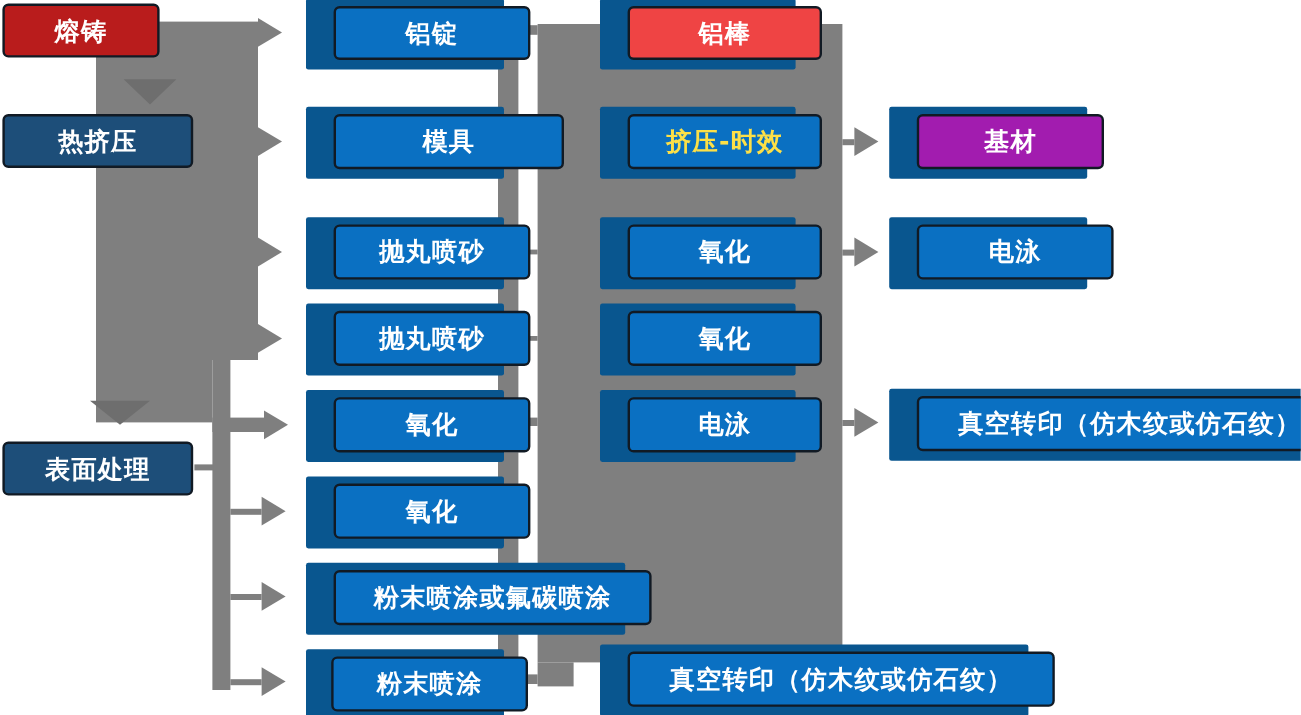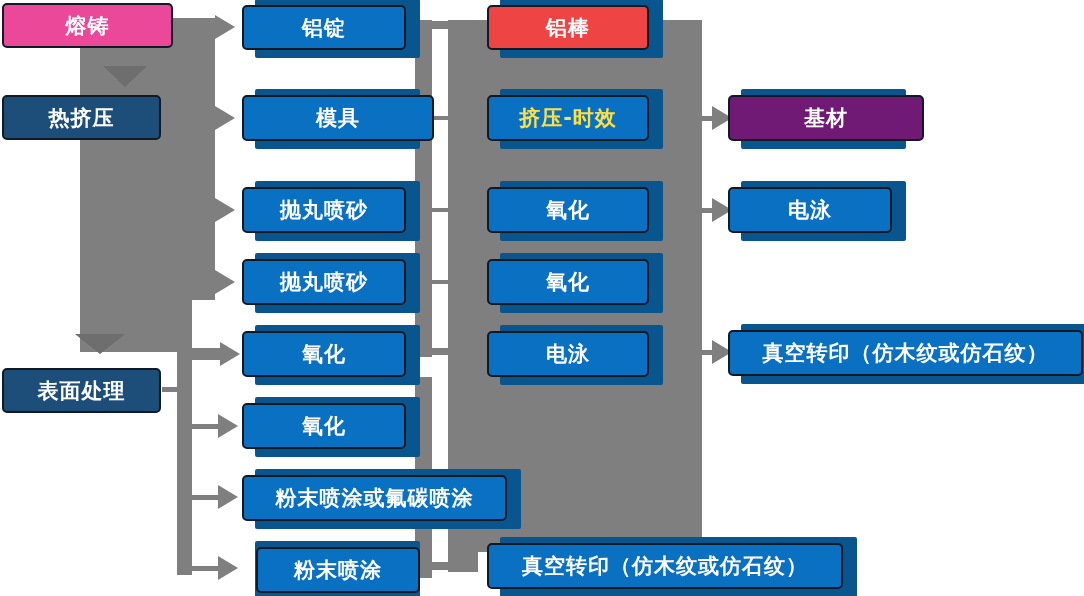--- a/index.html
+++ b/index.html
@@ -16,21 +16,21 @@
     position:absolute;
     display:flex;align-items:center;justify-content:center;
     color:#ffffff;
     font-size:21px;font-weight:bold;
     letter-spacing:1px;
     border:2px solid #111a24;
     border-radius:5px;
     box-sizing:border-box;
     white-space:nowrap;
   }
-  .node.blue{background:#0a70c2;}
+  .node.blue{background:#0a70c2;margin-left:36px;}
   .node.dark{background:#1d4e79;}
   .shadow{position:absolute;background:#09568f;border-radius:2px;}
 </style>
 </head>
 <body>
 
 <div id="canvas">
   <div id="connectors">
       <div class="conn" style="left: 80px; top: 18px; width: 135px; height: 282px; background: rgb(127, 127, 127);"></div>
       <div class="conn" style="left: 80px; top: 300px; width: 97px; height: 52px; background: rgb(127, 127, 127);"></div>
@@ -68,51 +68,51 @@
       <div class="tri" style="left: 218px; top: 414px; border-top: 12px solid transparent; border-bottom: 12px solid transparent; border-left: 20px solid rgb(127, 127, 127);"></div>
       <div class="tri" style="left: 218px; top: 485px; border-top: 12px solid transparent; border-bottom: 12px solid transparent; border-left: 20px solid rgb(127, 127, 127);"></div>
       <div class="tri" style="left: 218px; top: 556px; border-top: 12px solid transparent; border-bottom: 12px solid transparent; border-left: 20px solid rgb(127, 127, 127);"></div>
       <div class="tri" style="left: 712px; top: 106px; border-top: 12px solid transparent; border-bottom: 12px solid transparent; border-left: 20px solid rgb(127, 127, 127);"></div>
       <div class="tri" style="left: 712px; top: 198px; border-top: 12px solid transparent; border-bottom: 12px solid transparent; border-left: 20px solid rgb(127, 127, 127);"></div>
       <div class="tri" style="left: 712px; top: 340px; border-top: 12px solid transparent; border-bottom: 12px solid transparent; border-left: 20px solid rgb(127, 127, 127);"></div>
       <div class="tri" style="left: 103px; top: 66px; border-left: 22px solid transparent; border-right: 22px solid transparent; border-top: 21px solid rgb(110, 110, 110);"></div>
       <div class="tri" style="left: 75px; top: 334px; border-left: 25px solid transparent; border-right: 25px solid transparent; border-top: 20px solid rgb(110, 110, 110);"></div>
     </div>
   <div id="nodes">
-      <div class="node dark" style="left: 2px; top: 3px; width: 171px; height: 45px; background: #ec4899; color: rgb(255, 255, 255); border-color: rgb(17, 26, 36);">熔铸</div>
+      <div class="node dark" style="left: 2px; top: 3px; width: 131px; height: 45px; background: #b91c1c; color: rgb(255, 255, 255); border-color: rgb(17, 26, 36);">熔铸</div>
       <div class="node dark" style="left: 2px; top: 95px; width: 159px; height: 45px; background: rgb(29, 78, 121); color: rgb(255, 255, 255); border-color: rgb(17, 26, 36);">热挤压</div>
       <div class="node dark" style="left: 2px; top: 368px; width: 159px; height: 45px; background: rgb(29, 78, 121); color: rgb(255, 255, 255); border-color: rgb(17, 26, 36);">表面处理</div>
       <div class="shadow" style="left: 255px; top: -1px; width: 165px; height: 59px; background: rgb(9, 86, 143);"></div>
       <div class="node blue" style="left: 242px; top: 5px; width: 164px; height: 45px; background: rgb(10, 112, 194); color: rgb(255, 255, 255); border-color: rgb(17, 26, 36);">铝锭</div>
       <div class="shadow" style="left: 255px; top: 89px; width: 165px; height: 60px; background: rgb(9, 86, 143);"></div>
       <div class="node blue" style="left: 242px; top: 95px; width: 192px; height: 46px; background: rgb(10, 112, 194); color: rgb(255, 255, 255); border-color: rgb(17, 26, 36);">模具</div>
       <div class="shadow" style="left: 255px; top: 181px; width: 165px; height: 60px; background: rgb(9, 86, 143);"></div>
       <div class="node blue" style="left: 242px; top: 187px; width: 164px; height: 46px; background: rgb(10, 112, 194); color: rgb(255, 255, 255); border-color: rgb(17, 26, 36);">抛丸喷砂</div>
       <div class="shadow" style="left: 255px; top: 253px; width: 165px; height: 60px; background: rgb(9, 86, 143);"></div>
       <div class="node blue" style="left: 242px; top: 259px; width: 164px; height: 46px; background: rgb(10, 112, 194); color: rgb(255, 255, 255); border-color: rgb(17, 26, 36);">抛丸喷砂</div>
       <div class="shadow" style="left: 255px; top: 325px; width: 165px; height: 60px; background: rgb(9, 86, 143);"></div>
       <div class="node blue" style="left: 242px; top: 331px; width: 164px; height: 46px; background: rgb(10, 112, 194); color: rgb(255, 255, 255); border-color: rgb(17, 26, 36);">氧化</div>
       <div class="shadow" style="left: 255px; top: 397px; width: 165px; height: 60px; background: rgb(9, 86, 143);"></div>
       <div class="node blue" style="left: 242px; top: 403px; width: 164px; height: 46px; background: rgb(10, 112, 194); color: rgb(255, 255, 255); border-color: rgb(17, 26, 36);">氧化</div>
       <div class="shadow" style="left: 255px; top: 469px; width: 266px; height: 60px; background: rgb(9, 86, 143);"></div>
       <div class="node blue" style="left: 242px; top: 475px; width: 265px; height: 46px; background: rgb(10, 112, 194); color: rgb(255, 255, 255); border-color: rgb(17, 26, 36);">粉末喷涂或氟碳喷涂</div>
       <div class="shadow" style="left: 255px; top: 541px; width: 165px; height: 60px; background: rgb(9, 86, 143);"></div>
-      <div class="node blue" style="left: 256px; top: 547px; width: 164px; height: 46px; background: rgb(10, 112, 194); color: rgb(255, 255, 255); border-color: rgb(17, 26, 36); text-align: right;">粉末喷涂</div>
+      <div class="node blue" style="left: 240px; top: 547px; width: 164px; height: 46px; background: rgb(10, 112, 194); color: rgb(255, 255, 255); border-color: rgb(17, 26, 36); text-align: right;">粉末喷涂</div>
       <div class="shadow" style="left: 500px; top: -1px; width: 163px; height: 59px; background: rgb(9, 86, 143);"></div>
       <div class="node blue" style="left: 487px; top: 5px; width: 162px; height: 45px; background: #ef4444; color: rgb(255, 255, 255); border-color: rgb(17, 26, 36);">铝棒</div>
       <div class="shadow" style="left: 500px; top: 89px; width: 163px; height: 60px; background: rgb(9, 86, 143);"></div>
       <div class="node blue" style="left: 487px; top: 95px; width: 162px; height: 46px; background: rgb(10, 112, 194); color: #fde047; border-color: rgb(17, 26, 36);">挤压-时效</div>
       <div class="shadow" style="left: 500px; top: 181px; width: 163px; height: 60px; background: rgb(9, 86, 143);"></div>
       <div class="node blue" style="left: 487px; top: 187px; width: 162px; height: 46px; background: rgb(10, 112, 194); color: rgb(255, 255, 255); border-color: rgb(17, 26, 36);">氧化</div>
       <div class="shadow" style="left: 500px; top: 253px; width: 163px; height: 60px; background: rgb(9, 86, 143);"></div>
       <div class="node blue" style="left: 487px; top: 259px; width: 162px; height: 46px; background: rgb(10, 112, 194); color: rgb(255, 255, 255); border-color: rgb(17, 26, 36);">氧化</div>
       <div class="shadow" style="left: 500px; top: 325px; width: 163px; height: 60px; background: rgb(9, 86, 143);"></div>
       <div class="node blue" style="left: 487px; top: 331px; width: 162px; height: 46px; background: rgb(10, 112, 194); color: rgb(255, 255, 255); border-color: rgb(17, 26, 36);">电泳</div>
       <div class="shadow" style="left: 500px; top: 537px; width: 357px; height: 60px; background: rgb(9, 86, 143);"></div>
       <div class="node blue" style="left: 487px; top: 543px; width: 356px; height: 46px; background: rgb(10, 112, 194); color: rgb(255, 255, 255); border-color: rgb(17, 26, 36);">真空转印（仿木纹或仿石纹）</div>
       <div class="shadow" style="left: 741px; top: 89px; width: 165px; height: 60px; background: rgb(9, 86, 143);"></div>
-      <div class="node blue" style="left: 728px; top: 95px; width: 196px; height: 46px; background: #701a75; color: rgb(255, 255, 255); border-color: rgb(17, 26, 36);">基材</div>
+      <div class="node blue" style="left: 728px; top: 95px; width: 156px; height: 46px; background: #a21caf; color: rgb(255, 255, 255); border-color: rgb(17, 26, 36);">基材</div>
       <div class="shadow" style="left: 741px; top: 181px; width: 165px; height: 60px; background: rgb(9, 86, 143);"></div>
       <div class="node blue" style="left: 728px; top: 187px; width: 164px; height: 46px; background: rgb(10, 112, 194); color: rgb(255, 255, 255); border-color: rgb(17, 26, 36);">电泳</div>
       <div class="shadow" style="left: 741px; top: 324px; width: 356px; height: 60px; background: rgb(9, 86, 143);"></div>
       <div class="node blue" style="left: 728px; top: 330px; width: 355px; height: 46px; background: rgb(10, 112, 194); color: rgb(255, 255, 255); border-color: rgb(17, 26, 36);">真空转印（仿木纹或仿石纹）</div>
     </div>
 </div>
 
 </body></html>

